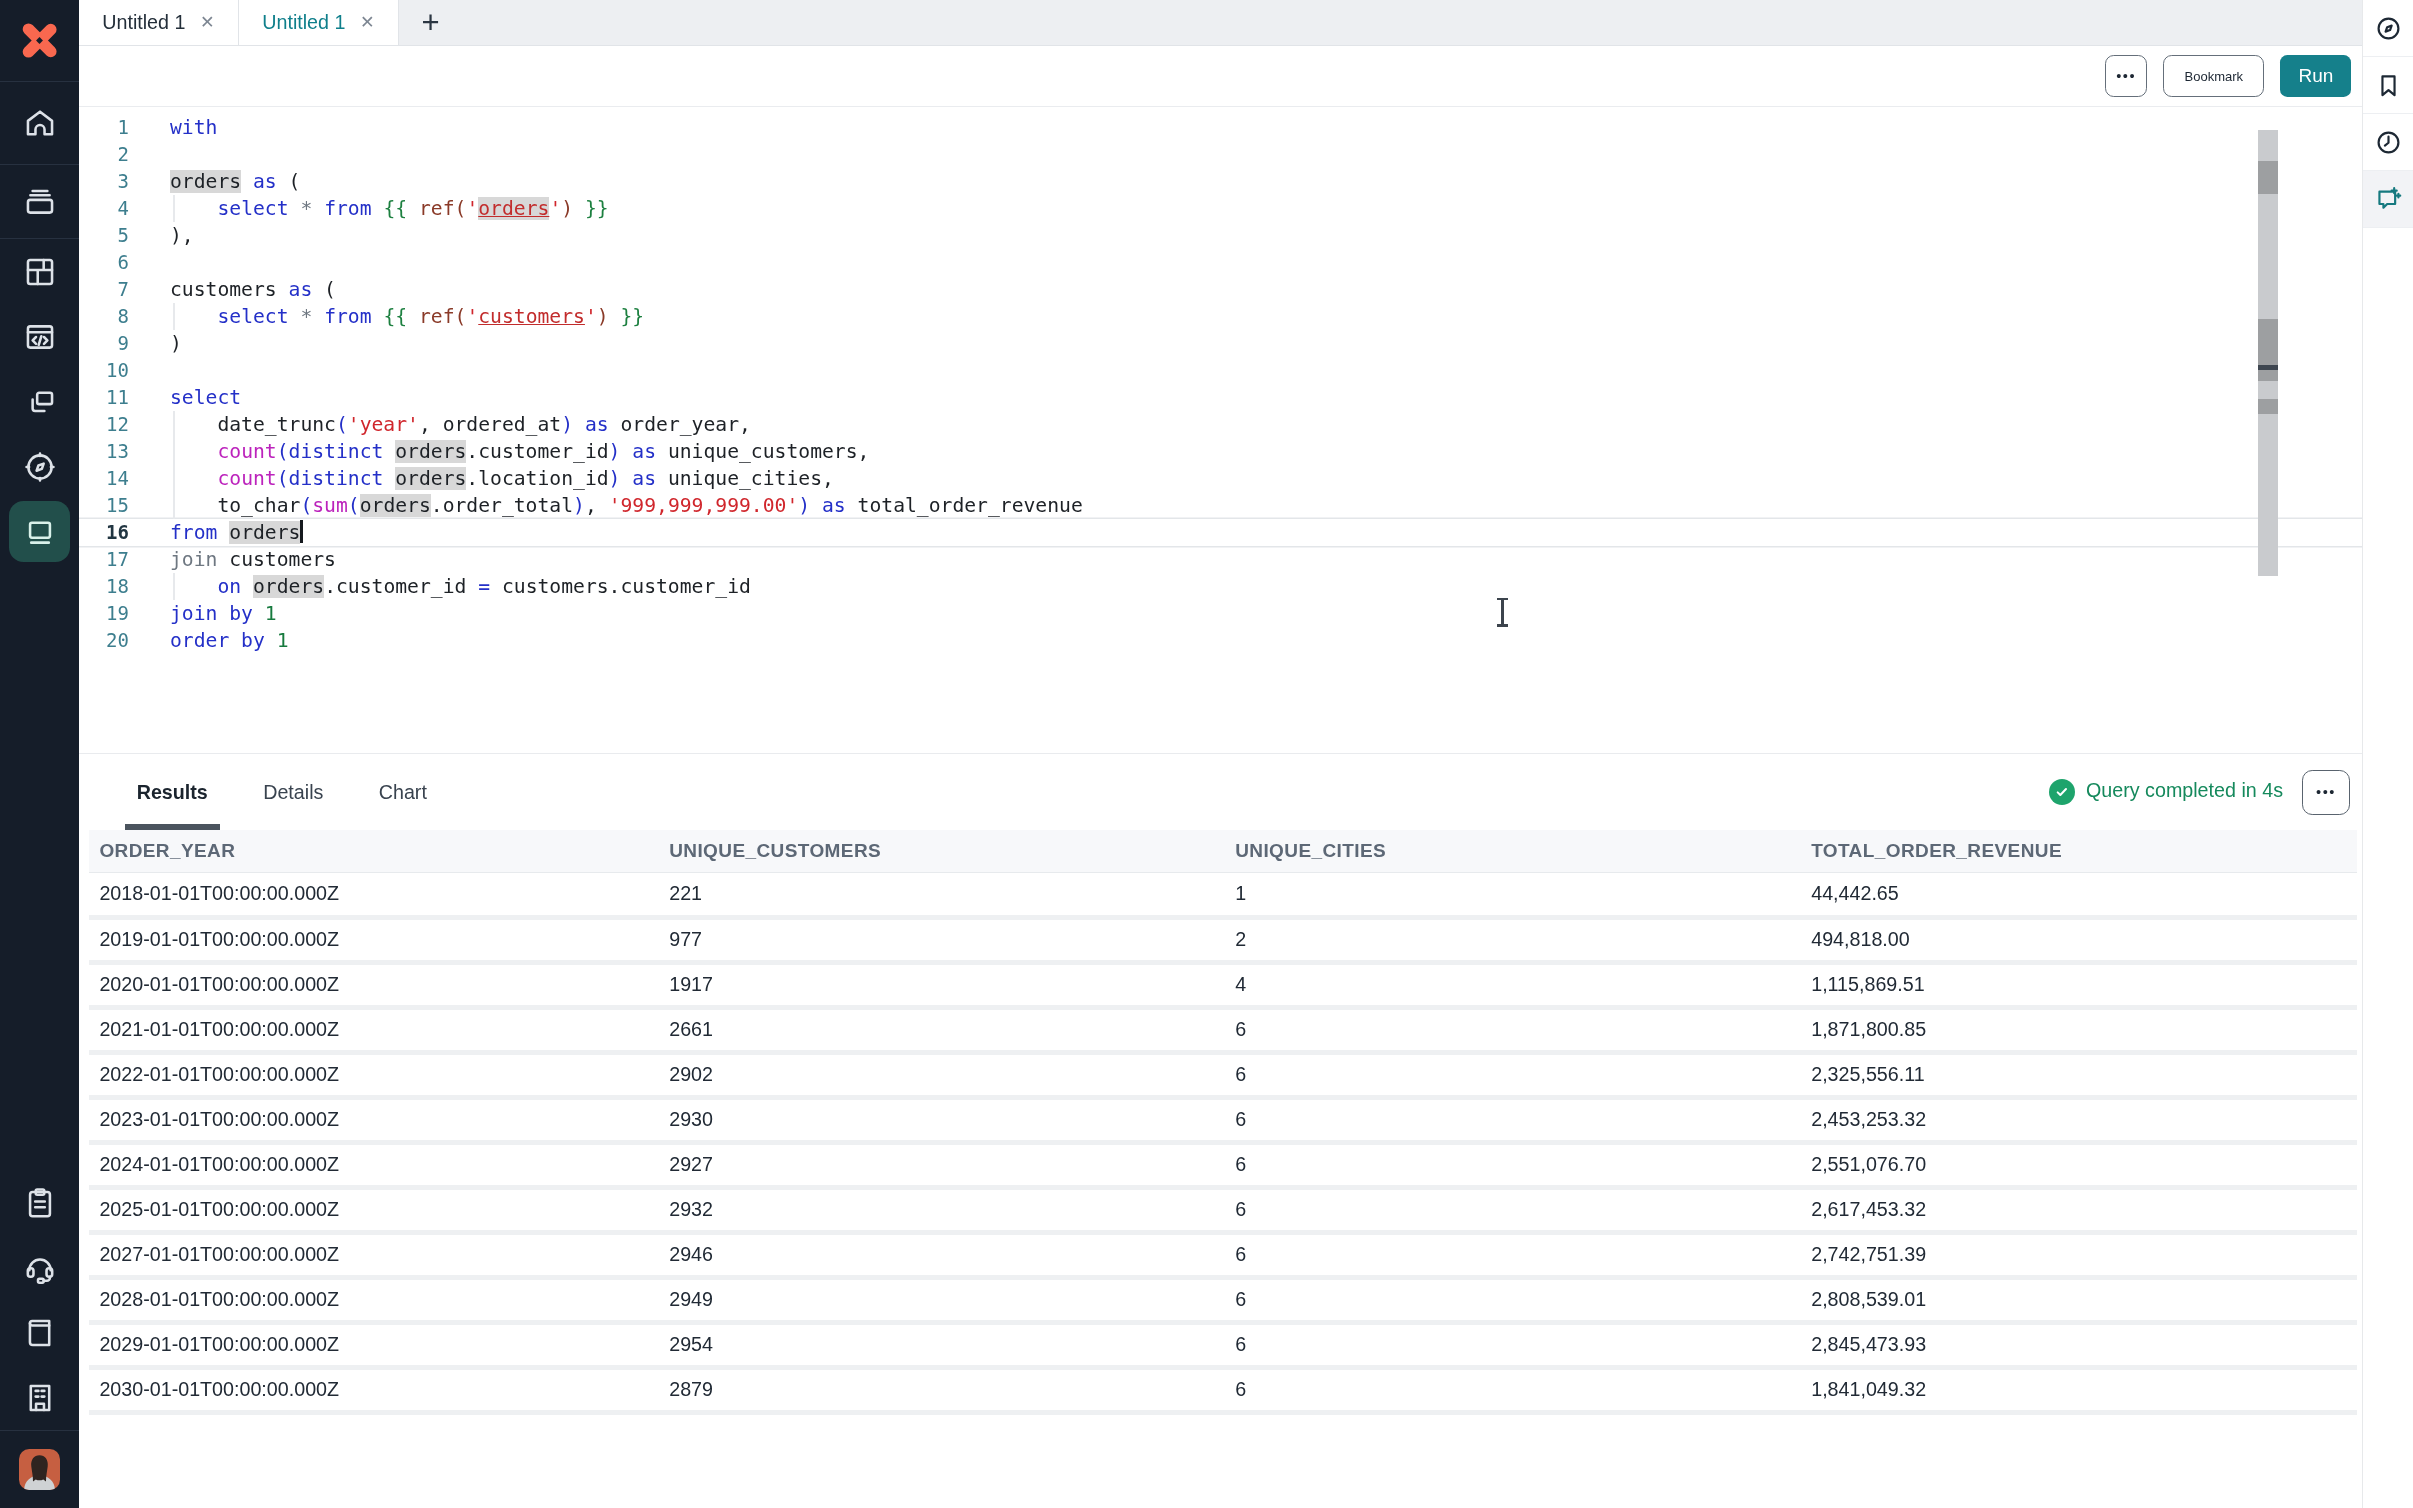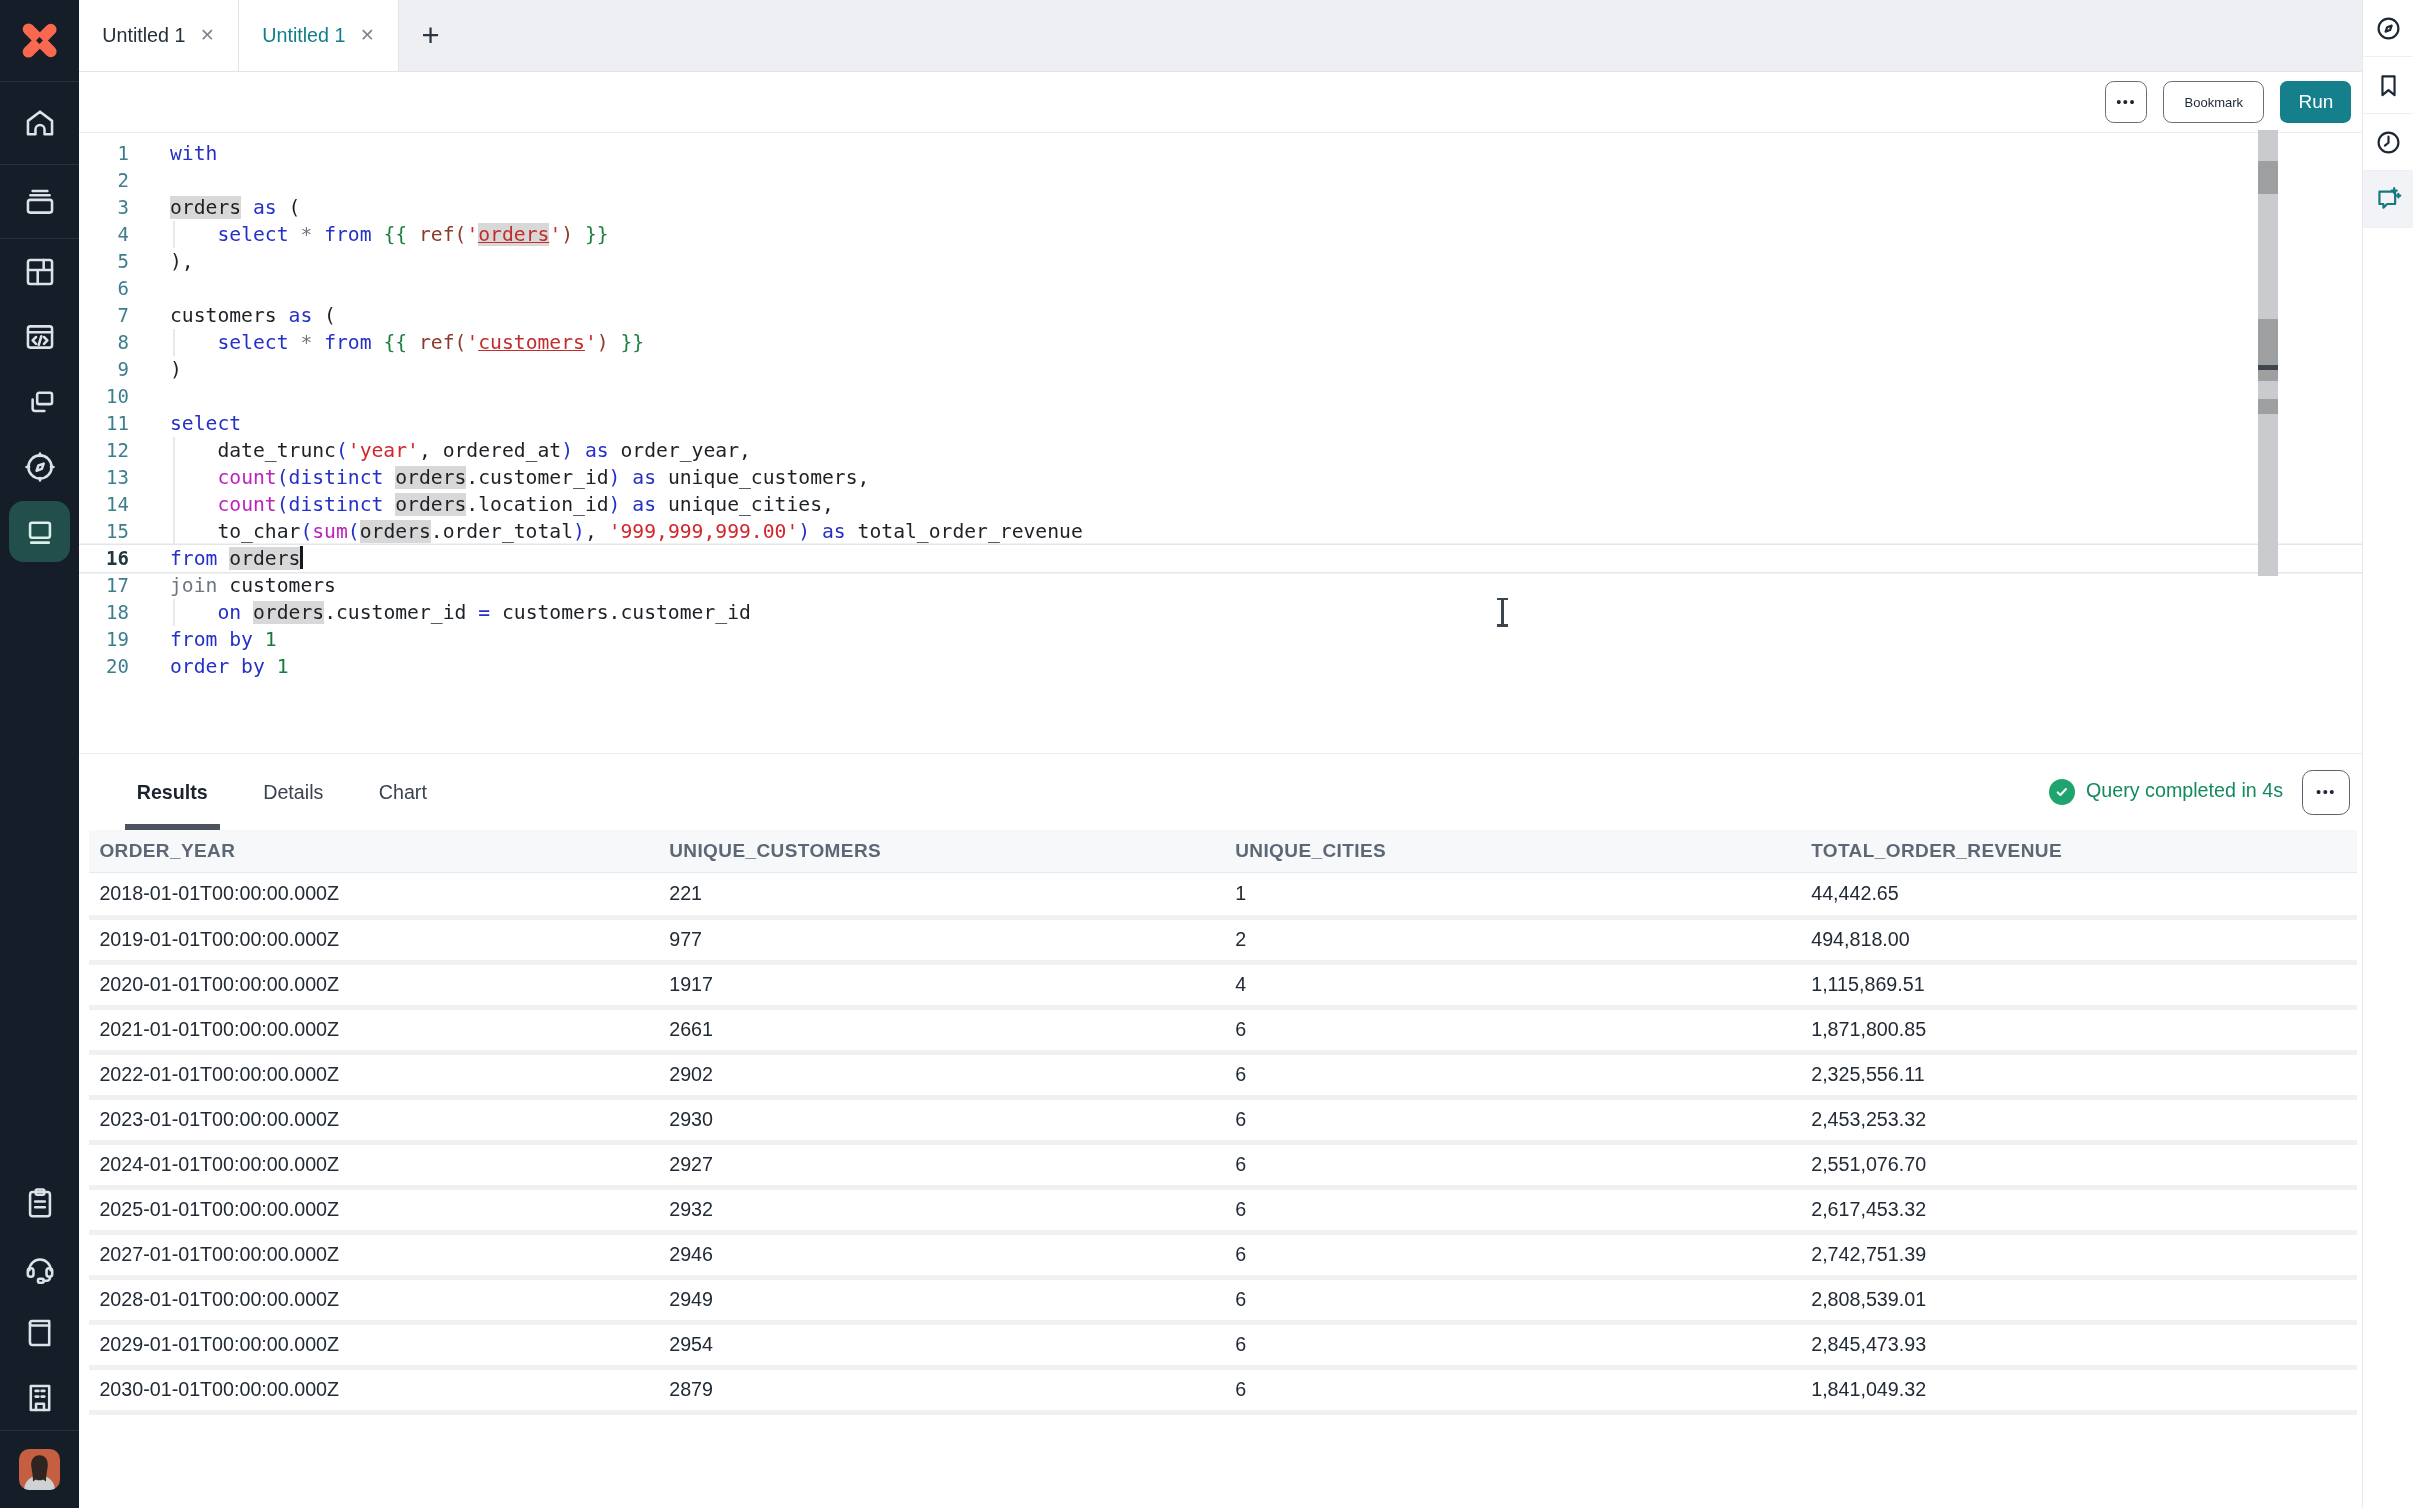--- a/index.html
+++ b/index.html
@@ -25,21 +25,21 @@
   #rail{ position:absolute; right:0; top:0; width:51px; height:100%; background:#fff;
          border-left:1.5px solid #e7e9eb; z-index:5; }
   .rail-item{ height:57px; display:flex; align-items:center; justify-content:center;
               border-bottom:1.5px solid #edeff2; color:#1d2834; }
   .rail-item svg{ width:29px; height:29px; }
   .rail-item.ai{ background:#f2f3f6; color:#15797f; }
 
   
   #main{ position:absolute; left:79px; top:0; width:2284px; height:100%; }
 
-  #tabbar{ height:72px; background:#edeff2; border-bottom:1.5px solid #e1e4e8; display:flex; align-items:stretch; }
+  #tabbar{ height:46px; background:#edeff2; border-bottom:1.5px solid #e1e4e8; display:flex; align-items:stretch; }
   .tab{ min-width:160px; background:#fff; border-right:1.5px solid #e1e4e8; display:flex;
         align-items:center; justify-content:center; gap:14.6px; font-size:19.7px; padding:0 22px; }
   .tab .close{ font-size:17.5px; color:#7d8692; }
   .tab.t1{ color:#242f3a; }
   .tab.t2{ color:#0f7f8b; }
   .newtab{ width:63px; display:flex; align-items:center; justify-content:center;
            font-size:31px; color:#2b3642; font-weight:300; }
 
   #toolbar{ height:61px; background:#fff; border-bottom:1.5px solid #eaecef; display:flex;
             align-items:center; justify-content:flex-end; gap:16px; padding-right:11.7px; }
@@ -271,21 +271,21 @@
         <div class="line"><span class="ln">9</span><span class="codecell"><span class="tk-pl">)</span></span></div>
         <div class="line"><span class="ln">10</span><span class="codecell"></span></div>
         <div class="line"><span class="ln">11</span><span class="codecell"><span class="tk-kw">select</span></span></div>
         <div class="line"><span class="ln">12</span><span class="codecell"><i class="guide"></i><span class="tk-pl">    date_trunc</span><span class="tk-brak">(</span><span class="tk-str">'year'</span><span class="tk-pl">, ordered_at</span><span class="tk-brak">)</span><span class="tk-pl"> </span><span class="tk-kw">as</span><span class="tk-pl"> order_year,</span></span></div>
         <div class="line"><span class="ln">13</span><span class="codecell"><i class="guide"></i><span class="tk-pl">    </span><span class="tk-fn">count</span><span class="tk-brak">(</span><span class="tk-kw">distinct</span><span class="tk-pl"> </span><span class="tk-hl">orders</span><span class="tk-pl">.customer_id</span><span class="tk-brak">)</span><span class="tk-pl"> </span><span class="tk-kw">as</span><span class="tk-pl"> unique_customers,</span></span></div>
         <div class="line"><span class="ln">14</span><span class="codecell"><i class="guide"></i><span class="tk-pl">    </span><span class="tk-fn">count</span><span class="tk-brak">(</span><span class="tk-kw">distinct</span><span class="tk-pl"> </span><span class="tk-hl">orders</span><span class="tk-pl">.location_id</span><span class="tk-brak">)</span><span class="tk-pl"> </span><span class="tk-kw">as</span><span class="tk-pl"> unique_cities,</span></span></div>
         <div class="line"><span class="ln">15</span><span class="codecell"><i class="guide"></i><span class="tk-pl">    to_char</span><span class="tk-brak">(</span><span class="tk-fn">sum</span><span class="tk-brak">(</span><span class="tk-hl">orders</span><span class="tk-pl">.order_total</span><span class="tk-brak">)</span><span class="tk-pl">, </span><span class="tk-str">'999,999,999.00'</span><span class="tk-brak">)</span><span class="tk-pl"> </span><span class="tk-kw">as</span><span class="tk-pl"> total_order_revenue</span></span></div>
         <div class="line cur"><span class="ln">16</span><span class="codecell"><span class="tk-kw">from</span><span class="tk-pl"> </span><span class="tk-hl">orders</span><span class="tk-caret"></span></span></div>
         <div class="line"><span class="ln">17</span><span class="codecell"><span class="tk-op">join</span><span class="tk-pl"> customers</span></span></div>
         <div class="line"><span class="ln">18</span><span class="codecell"><i class="guide"></i><span class="tk-pl">    </span><span class="tk-kw">on</span><span class="tk-pl"> </span><span class="tk-hl">orders</span><span class="tk-pl">.customer_id </span><span class="tk-kw">=</span><span class="tk-pl"> customers.customer_id</span></span></div>
-        <div class="line"><span class="ln">19</span><span class="codecell"><span class="tk-kw">from by</span><span class="tk-pl"> </span><span class="tk-num">1</span></span></div>
+        <div class="line"><span class="ln">19</span><span class="codecell"><span class="tk-kw">join by</span><span class="tk-pl"> </span><span class="tk-num">1</span></span></div>
         <div class="line"><span class="ln">20</span><span class="codecell"><span class="tk-kw">order by</span><span class="tk-pl"> </span><span class="tk-num">1</span></span></div>
       </div>
 
     <div id="scrolltrack">
       <div class="m" style="top:31px;height:33px"></div>
       <div class="m" style="top:189px;height:46px"></div>
       <div class="m dark" style="top:235px;height:5.8px"></div>
       <div class="m" style="top:240px;height:11px"></div>
       <div class="m" style="top:269px;height:14.6px"></div>
     </div>

